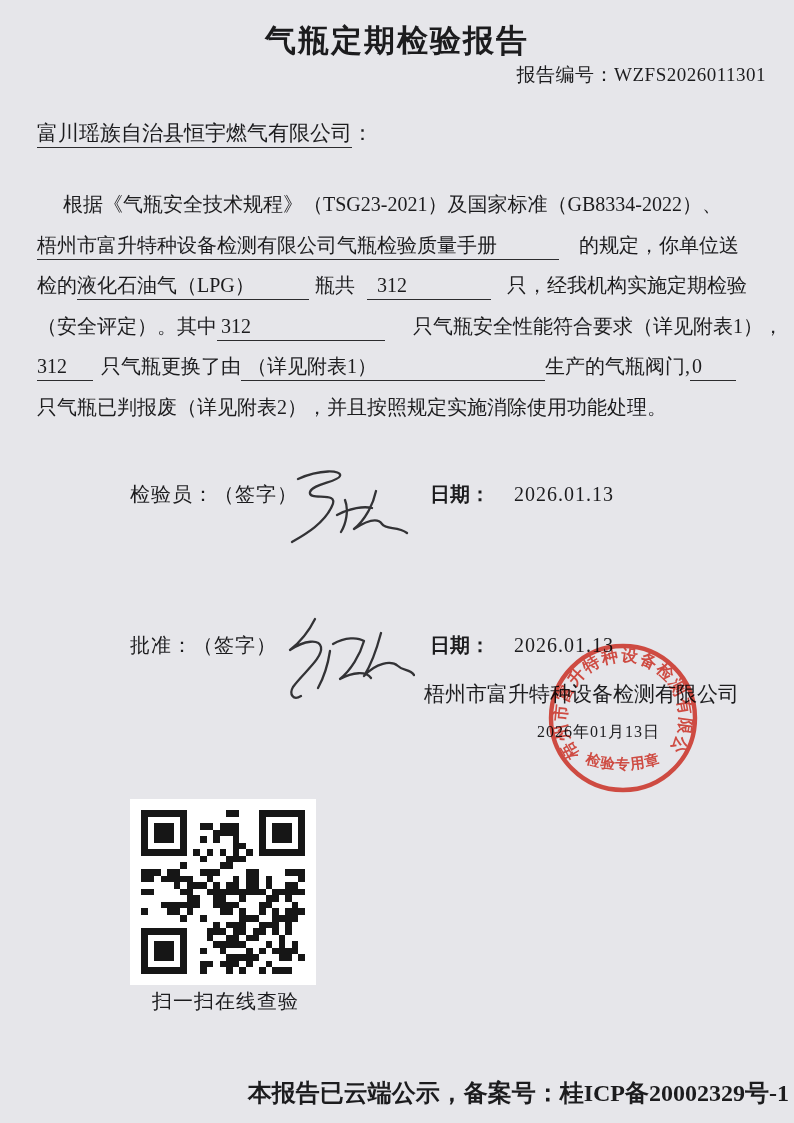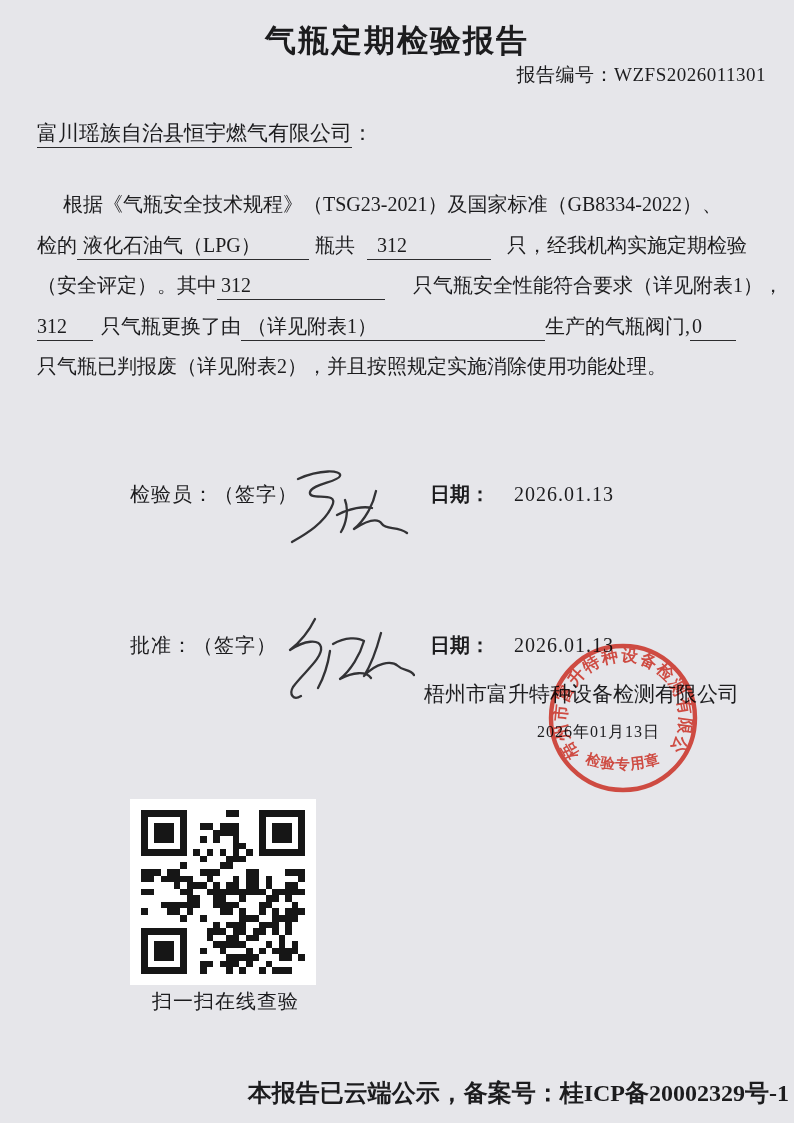--- a/index.html
+++ b/index.html
@@ -54,21 +54,22 @@
 <div class="page">
 
   <div class="abs title">气瓶定期检验报告</div>
 
   <div class="abs report-no"><span>报告编号：</span><span>WZFS2026011301</span></div>
 
   <div class="abs addressee"><span class="uline">富川瑶族自治县恒宇燃气有限公司</span><span>：</span></div>
 
   <div class="abs body-par">
     <div class="bline indent">根据《气瓶安全技术规程》（TSG23-2021）及国家标准（GB8334-2022）、</div>
-    <div class="bline"><span>检的</span><span class="uf" style="width:232px;padding-left:6px;box-sizing:border-box;">液化石油气（LPG）</span><span style="margin-left:6px;">瓶共</span><span class="uf" style="width:124px;padding-left:10px;box-sizing:border-box;margin-left:12px;">312</span><span style="margin-left:16px;">只，经我机构实施定期检验</span></div>
+    <div class="bline"><span class="uf" style="min-width:522px;">梧州市富升特种设备检测有限公司气瓶检验质量手册</span><span style="margin-left:20px;">的规定，你单位送</span></div>
+    <div class="bline"><span>检的</span><span class="uf" style="width:232px;box-sizing:border-box;">液化石油气（LPG）</span><span style="margin-left:6px;">瓶共</span><span class="uf" style="width:124px;padding-left:10px;box-sizing:border-box;margin-left:12px;">312</span><span style="margin-left:16px;">只，经我机构实施定期检验</span></div>
     <div class="bline"><span>（安全评定）。其中</span><span class="uf" style="width:168px;padding-left:4px;box-sizing:border-box;">312</span><span style="margin-left:28px;">只气瓶安全性能符合要求（详见附表1），</span></div>
     <div class="bline"><span class="uf" style="width:56px;">312</span><span style="margin-left:8px;">只气瓶更换了由</span><span class="uf" style="width:304px;padding-left:6px;box-sizing:border-box;">（详见附表1）</span><span>生产的气瓶阀门,</span><span class="uf" style="width:46px;padding-left:2px;box-sizing:border-box;">0</span></div>
     <div class="bline">只气瓶已判报废（详见附表2），并且按照规定实施消除使用功能处理。</div>
   </div>
 
   <div class="abs sig-label" style="top:481px;left:130px;text-align:center;">检验员：（签字）</div>
   <svg class="abs sig-svg" style="top:463px;left:282px;" width="130" height="85" viewBox="0 0 130 85">
     <path d="M 16,16 C 38,6 60,7 58,13 C 56,19 30,21 28,29 C 26,39 58,27 50,43 C 42,61 22,72 10,79"></path>
     <path d="M 63,37 C 67,47 64,61 59,69"></path>
     <path d="M 55,52 C 68,45 82,43 90,45"></path>

